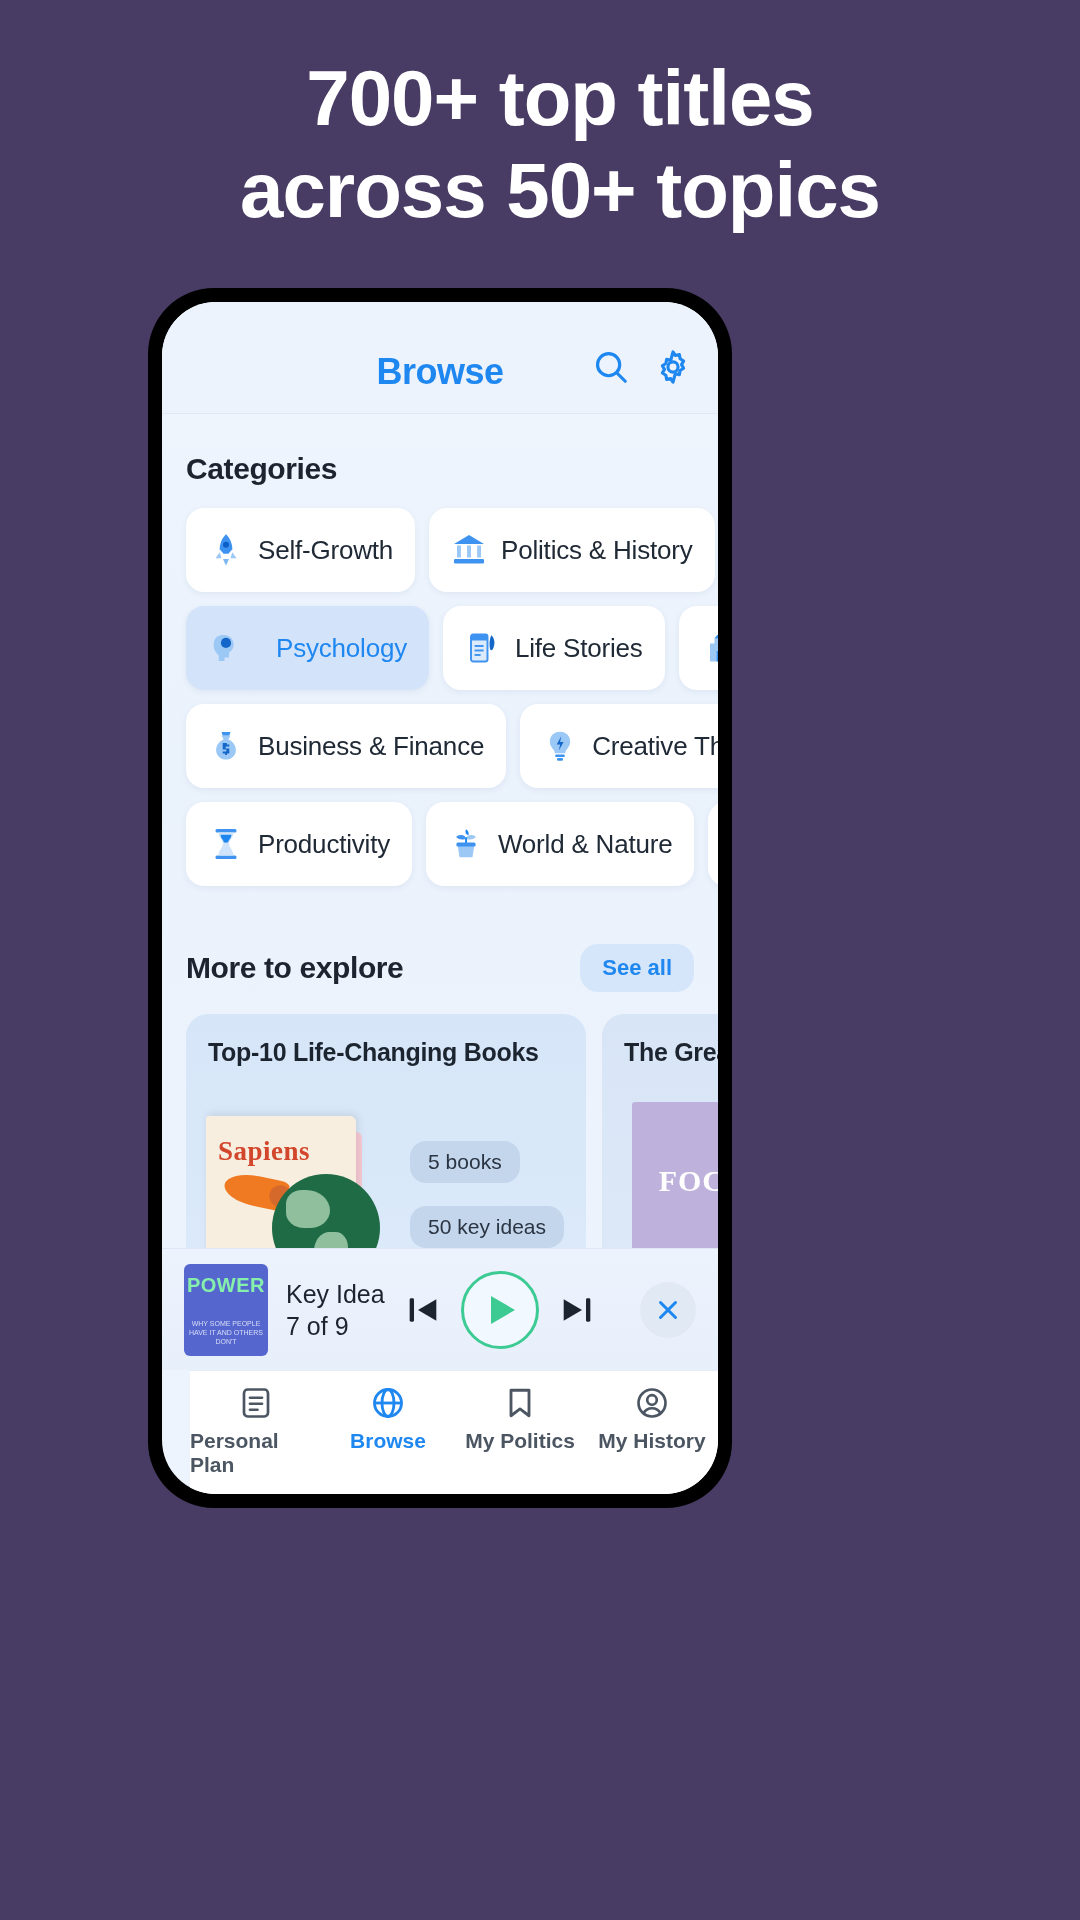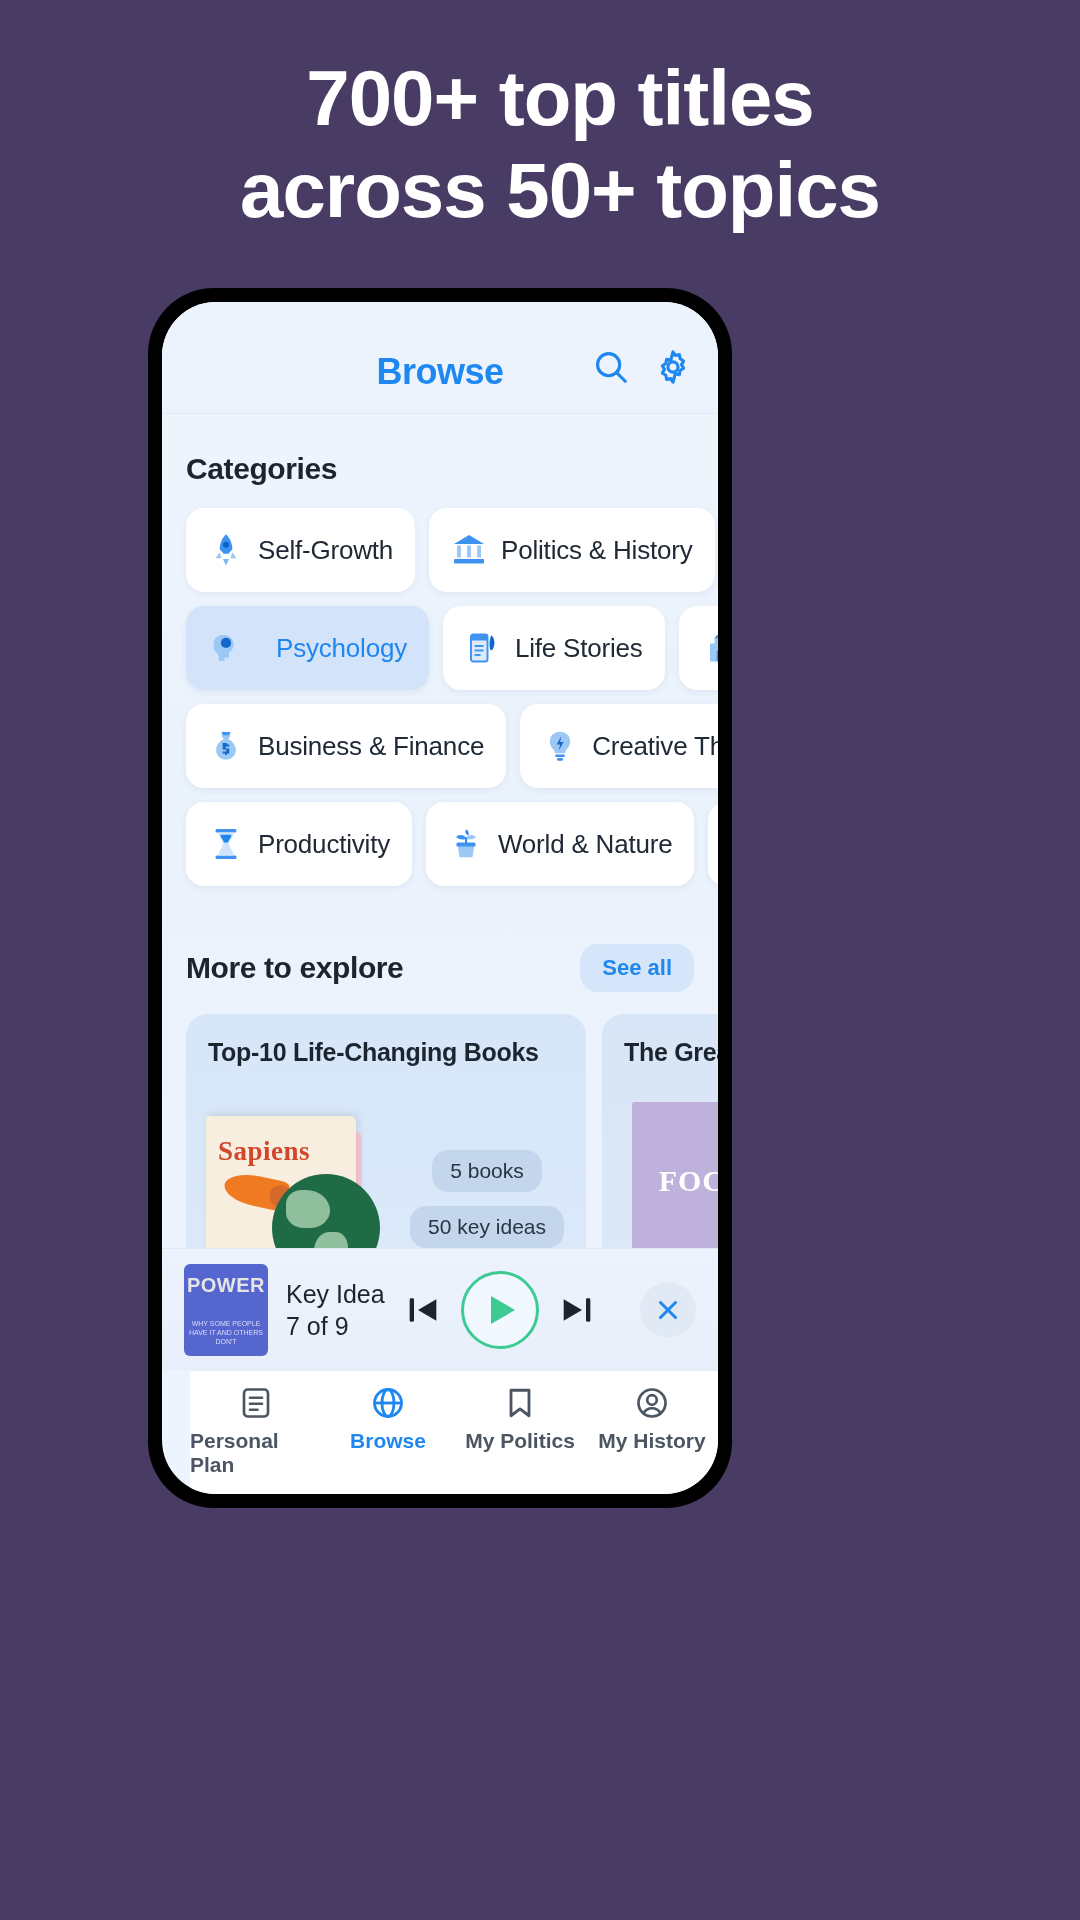--- a/index.html
+++ b/index.html
@@ -157,21 +157,21 @@
     position: absolute;
     left: 22px; top: 24px;
     font-size: 25px;
     font-weight: bold;
     color: #1C2430;
     letter-spacing: -0.3px;
   }
   .badges {
     position: absolute;
     right: 22px; bottom: 44px;
-    display: flex; flex-direction: column; gap: 14px; align-items: center;
+    display: flex; flex-direction: column; gap: 23px; align-items: flex-start;
   }
   .badge {
     background: #C4D6EC;
     color: #2A3442;
     font-size: 21px;
     border-radius: 16px;
     padding: 9px 18px;
   }
 
   
@@ -200,21 +200,21 @@
     border-top: 1px solid #DCE6F4;
   }
   .player-cover {
     width: 84px; height: 92px;
     background: #5566CF;
     border-radius: 6px;
     position: relative;
     overflow: hidden;
     flex: 0 0 84px;
   }
-  .pc-title { position:absolute; left:0; right:0; top:10px; text-align:center; color:#e5e5e5; font-weight:bold; font-size:20px; letter-spacing:0.5px;}
+  .pc-title { position:absolute; left:0; right:0; top:10px; text-align:center; color:#86efac; font-weight:bold; font-size:20px; letter-spacing:0.5px;}
   .pc-sub { position:absolute; left:4px; right:4px; bottom:10px; text-align:center; color:#D9DEF8; font-size:7px; line-height:9px;}
   .player-meta { flex: 0 0 auto; }
   .pm1 { font-size: 25px; color: #1C2430; line-height: 32px; }
   .pm2 { font-size: 25px; color: #1C2430; line-height: 32px; }
   .pbtn { flex: 0 0 auto; display:flex; align-items:center; justify-content:center; }
   .play-circle {
     width: 78px; height: 78px;
     border-radius: 50%;
     border: 3px solid #3DCB93;
     display: flex; align-items: center; justify-content: center;

